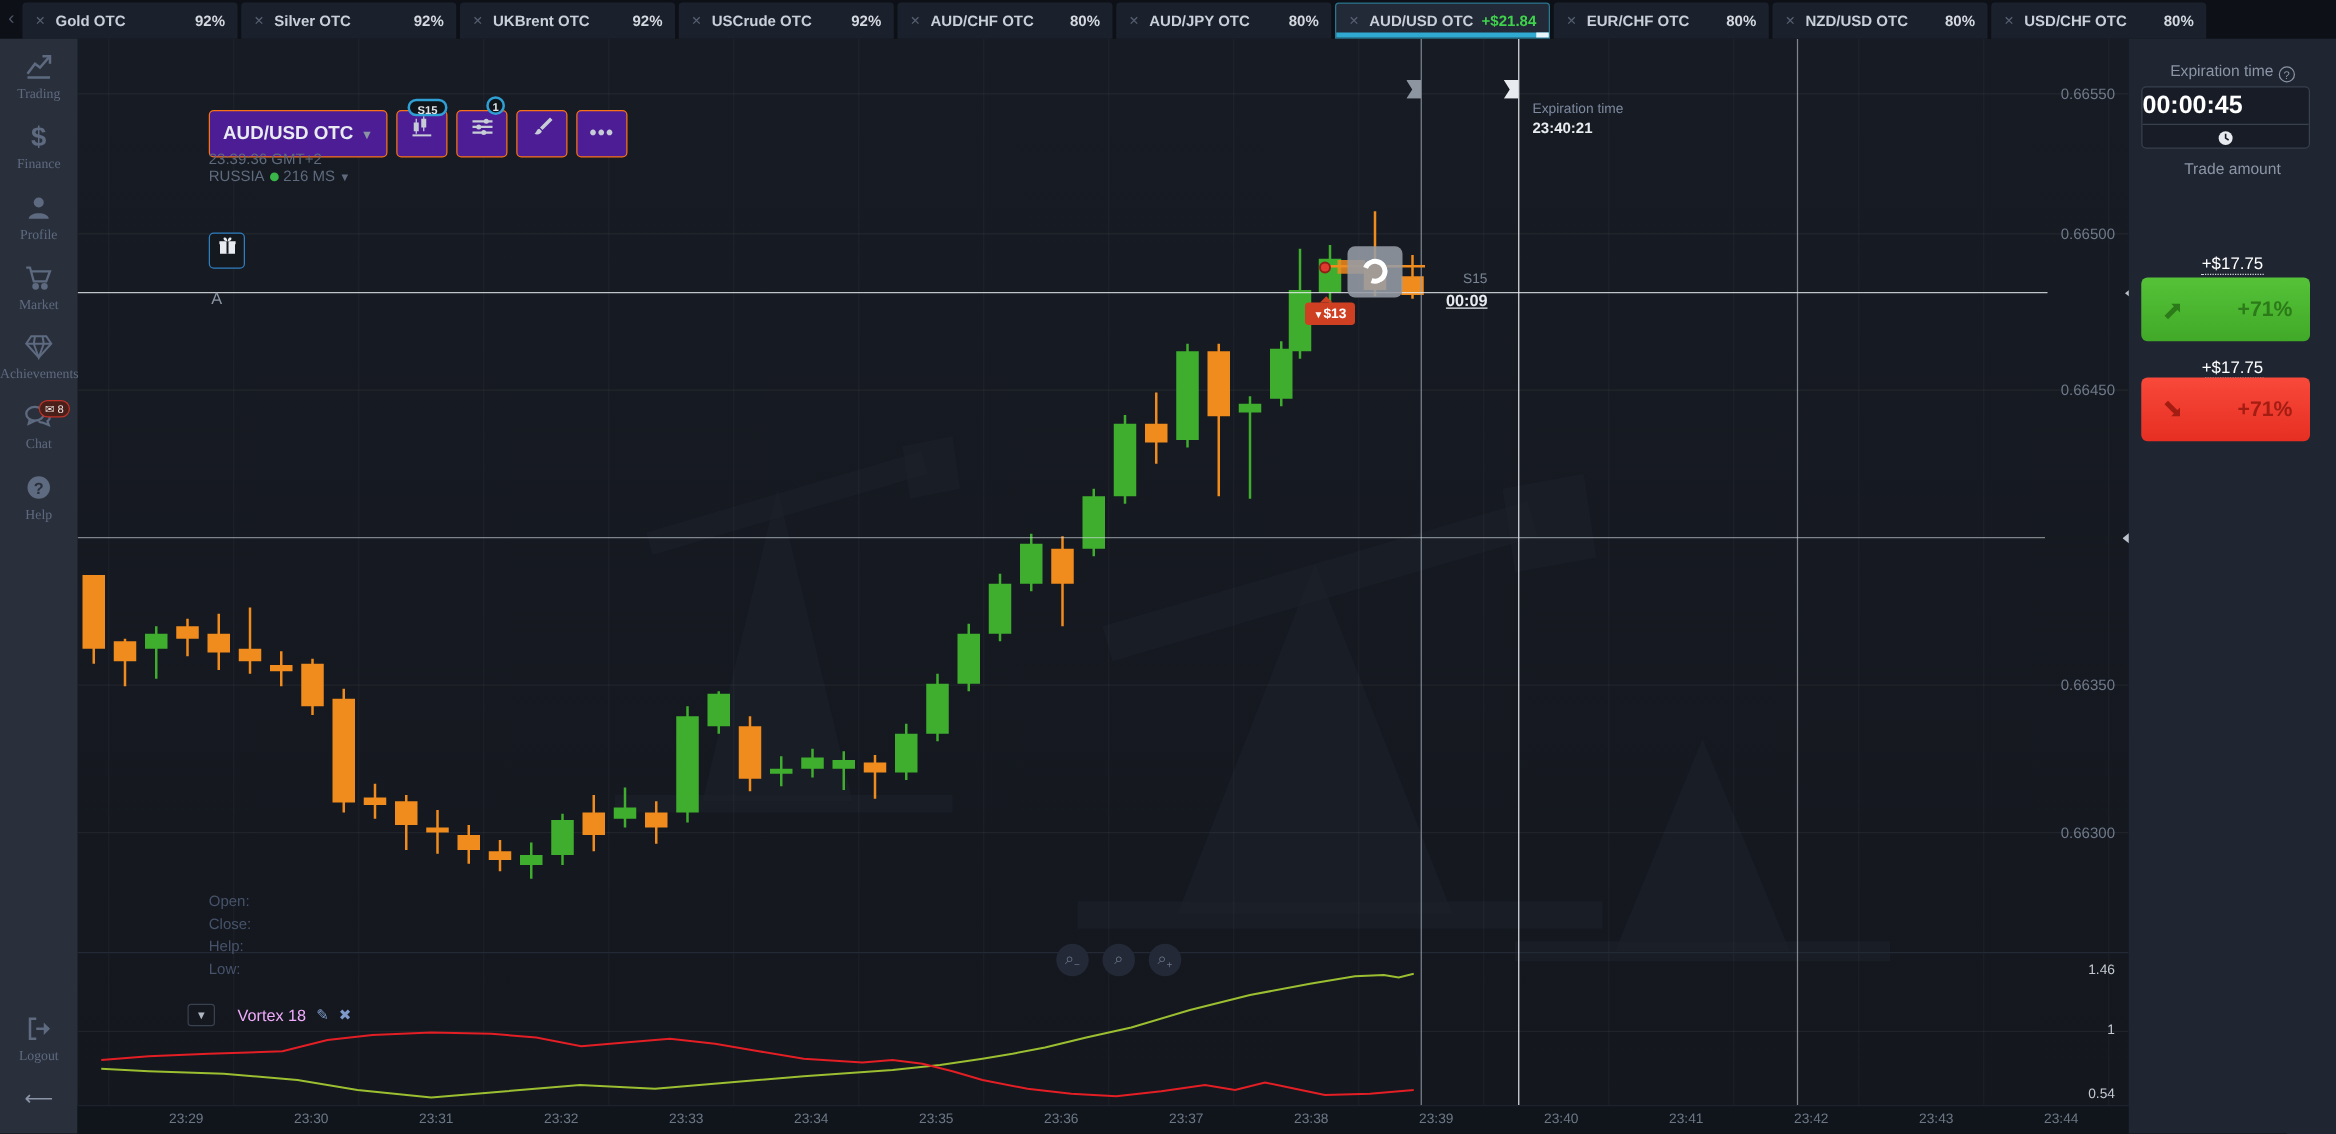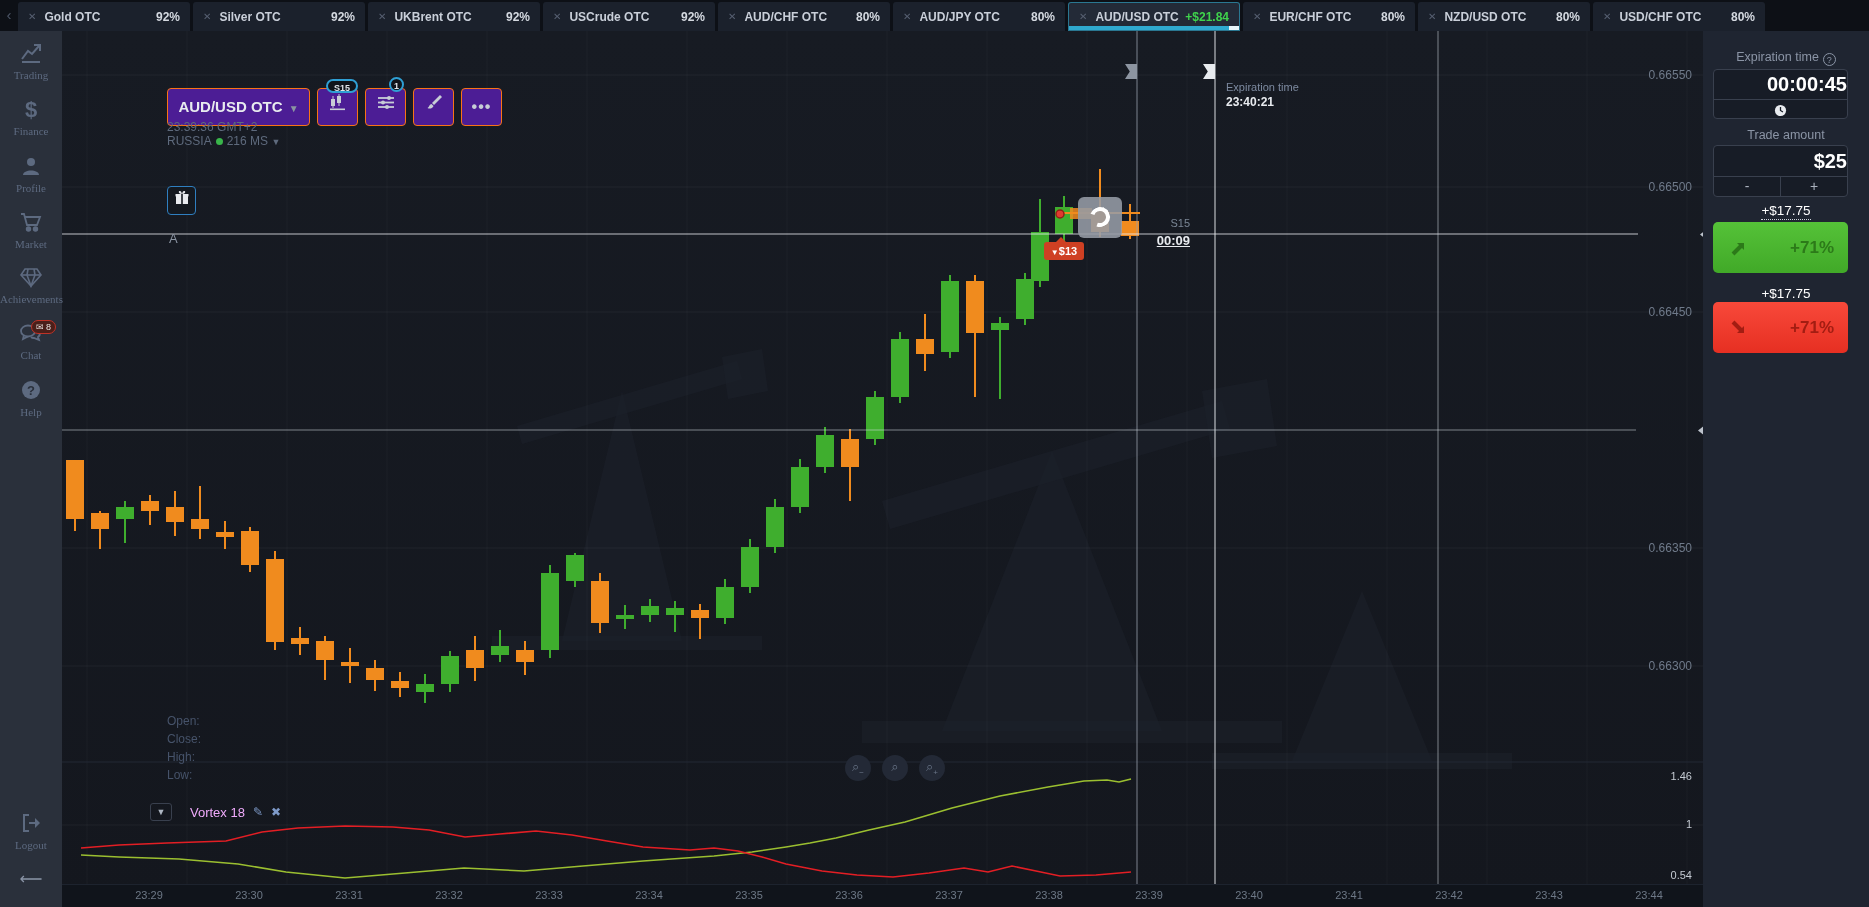--- a/index.html
+++ b/index.html
@@ -67,21 +67,21 @@
   .vx-head{position:absolute;left:150px;top:803px;display:flex;align-items:center;}
   .vx-caret{width:22px;height:18px;border:1px solid #39404e;border-radius:3px;color:#aeb6c2;font-size:9px;text-align:center;line-height:17px;cursor:pointer;}
   .vx-name{margin-left:18px;font-size:13px;color:#f0abfc;}
   .vx-ico{margin-left:8px;color:#7e9ac9;font-size:12px;cursor:pointer;}
   .scroll-btn{position:absolute;left:1712px;top:882px;width:17px;height:17px;border:1px solid #4d79a8;border-radius:3px;color:#6fa2cf;font-size:8px;text-align:center;line-height:15px;cursor:pointer;}
 
   
   .panel{position:absolute;left:1703px;top:31px;width:166px;height:876px;background:#1f2531;}
   .p-label{position:absolute;width:166px;text-align:center;font-size:12.5px;color:#8b95a6;}
   .p-box{position:absolute;left:10px;width:135px;background:#171c26;border:1px solid #39404e;border-radius:4px;overflow:hidden;}
-  .p-val{text-align:right;font-size:20px;font-weight:bold;color:#fff;}
+  .p-val{text-align:left;font-size:20px;font-weight:bold;color:#fff;}
   .p-sub{border-top:1px solid #39404e;display:flex;}
   .p-sub > div{flex:1;text-align:center;color:#aab1bd;font-size:14px;cursor:pointer;}
   .p-sub .vr{flex:0 0 1px;background:#39404e;}
   .payout{position:absolute;width:166px;text-align:center;font-size:13.5px;color:#fff;}
   .payout span{border-bottom:1px dotted #cfd5dd;padding-bottom:1px;}
   .trade-btn{position:absolute;left:10px;width:135px;height:51px;border:none;border-radius:5px;display:flex;align-items:center;justify-content:space-between;padding:0 14px;cursor:pointer;}
   .btn-up{background:linear-gradient(#55c238,#41a928);}
   .btn-down{background:linear-gradient(#f8493a,#e62f22);}
   .trade-btn .pct{font-size:17px;font-weight:bold;}
   .btn-up .pct{color:#2c7a19;}
@@ -399,21 +399,21 @@
       <path d="M7.8 4 C5 4 4 1.5 5.5 1 C7 0.6 7.8 2.5 7.8 4 Z" fill="#e8ebef"></path>
       <path d="M8.2 4 C11 4 12 1.5 10.5 1 C9 0.6 8.2 2.5 8.2 4 Z" fill="#e8ebef"></path>
     </svg>
   </div>
   <div class="a-mark">A</div>
 
   <div class="ohlc">
       <div id="ohlc-list">
         <div>Open:</div>
         <div>Close:</div>
-        <div>High:</div>
+        <div>Help:</div>
         <div>Low:</div>
       </div>
     </div>
 
   <div class="flag" style="left:1125px;top:64px;background:#8d95a1"></div>
   <div class="flag" style="left:1203px;top:64px;background:#e8ebef"></div>
   <div class="exp-label" style="left:1226px;top:81px">Expiration time</div>
   <div class="exp-time" style="left:1226px;top:95px">23:40:21</div>
   <div class="s15" style="left:1150px;top:217px">S15</div>
   <div class="cdown" style="left:1144px;top:233px">00:09</div>
@@ -483,28 +483,20 @@
       <div class="p-sub" style="height:19px">
         <div style="line-height:18px">
           <svg width="13" height="13" viewBox="0 0 14 14" style="vertical-align:middle">
             <circle cx="7" cy="7" r="6" fill="#e8ebef"></circle>
               <path d="M7 3.2 V7 L9.6 8.6" stroke="#171c26" stroke-width="1.4" fill="none"></path>
           </svg>
         </div>
       </div>
     </div>
     <div class="p-label" style="top:97px">Trade amount</div>
-    <div class="p-box" style="top:114px">
-      <div class="p-val" style="line-height:30px;height:30px">$25</div>
-      <div class="p-sub" style="height:20px;line-height:19px">
-        <div>-</div>
-        <div class="vr"></div>
-        <div>+</div>
-      </div>
-    </div>
     <div class="payout" style="top:172px"><span>+$17.75</span></div>
     <button class="trade-btn btn-up" style="top:191px">
       <svg width="24" height="24" viewBox="0 0 24 24">
         <path d="M6 18 L15 9" stroke="#2c7a19" stroke-width="4" fill="none"></path>
         <path d="M10 7 H17 V14 Z" fill="#2c7a19"></path>
       </svg>
       <span class="pct">+71%</span>
     </button>
     <div class="payout" style="top:255px"><span>+$17.75</span></div>
     <button class="trade-btn btn-down" style="top:271px">

